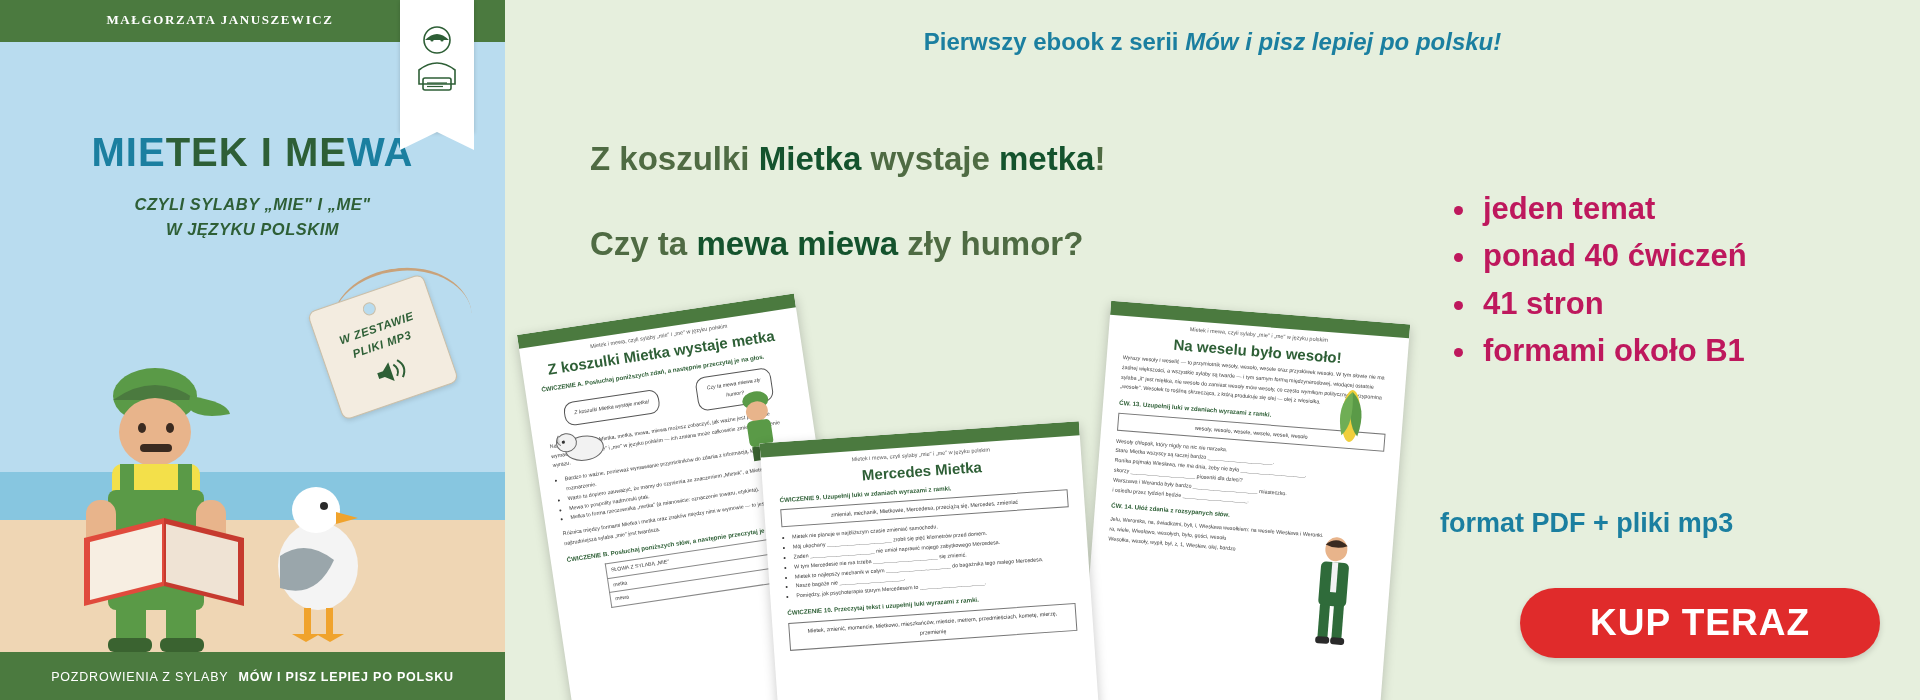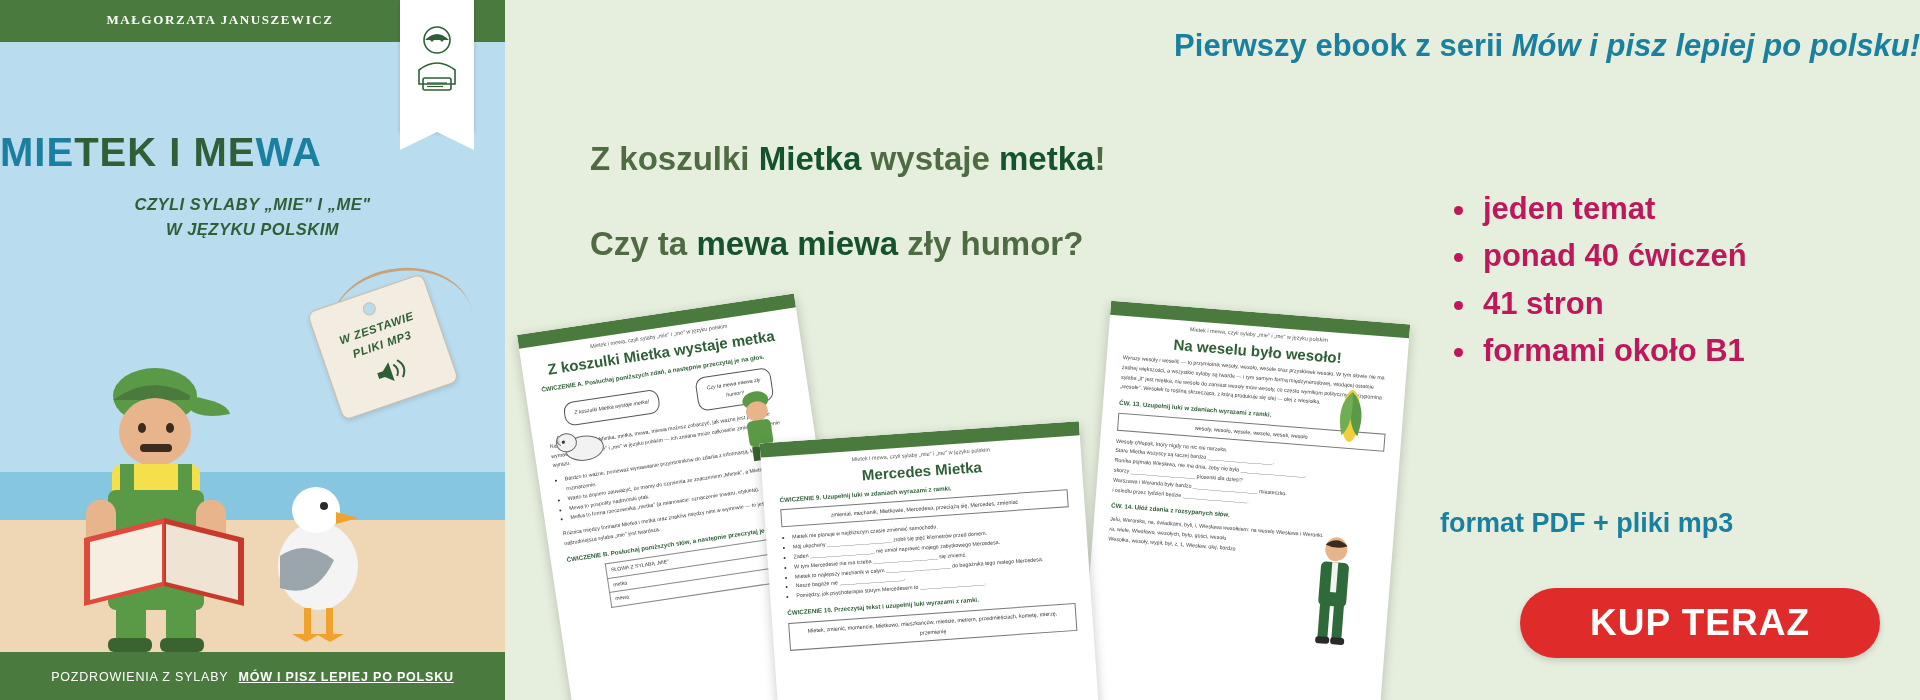--- a/index.html
+++ b/index.html
@@ -62,21 +62,20 @@
     width: 505px;
     text-align: center;
     font-size: 12.5px;
     letter-spacing: 0.8px;
     color: #ffffff;
   }
   .cover-bottom-text .b2 {
     color: #ffffff;
     font-weight: bold;
     margin-left: 10px;
-    text-decoration: underline;
   }
   .cover-sky {
     position: absolute;
     left: 0; top: 42px;
     width: 505px;
     height: 430px;
     background: #b9dcef;
   }
   .cover-sea {
     position: absolute;
@@ -89,20 +88,21 @@
     position: absolute;
     left: 0; top: 520px;
     width: 505px;
     height: 132px;
     background: #efd6b4;
   }
   .cover-title {
     position: absolute;
     left: 0; top: 130px;
     width: 505px;
+    text-align: center;
     font-size: 40px;
     font-weight: bold;
     letter-spacing: 1px;
     color: #1b7fa0;
   }
   .cover-title .dark { color: #2e5f36; }
   .cover-sub {
     position: absolute;
     left: 0; top: 192px;
     width: 505px;
@@ -177,22 +177,22 @@
   .tag-speaker {
     position: absolute;
     left: 44px; top: 70px;
   }
 
   
   .headline {
     position: absolute;
     left: 505px; top: 28px;
     width: 1415px;
-    text-align: right;
-    font-size: 31px;
+    text-align: center;
+    font-size: 24px;
     font-weight: bold;
     color: #1b7fa0;
   }
   .headline .ital { font-style: italic; }
 
   .line1, .line2 {
     position: absolute;
     font-size: 33px;
     font-weight: bold;
     color: #4f6b43;

